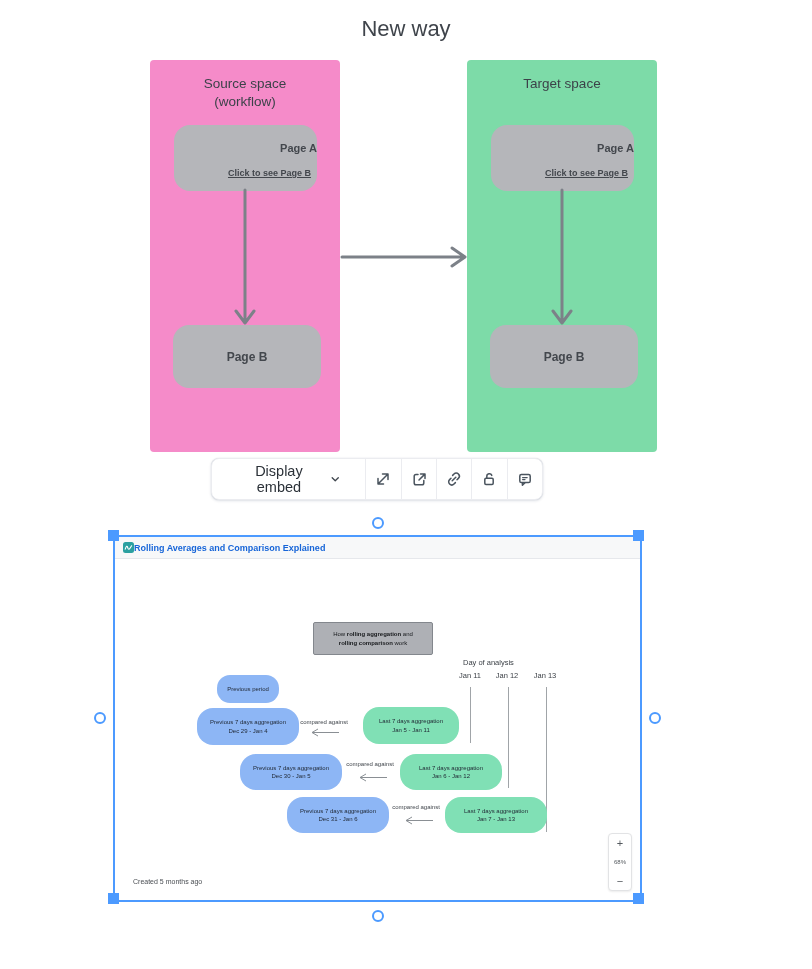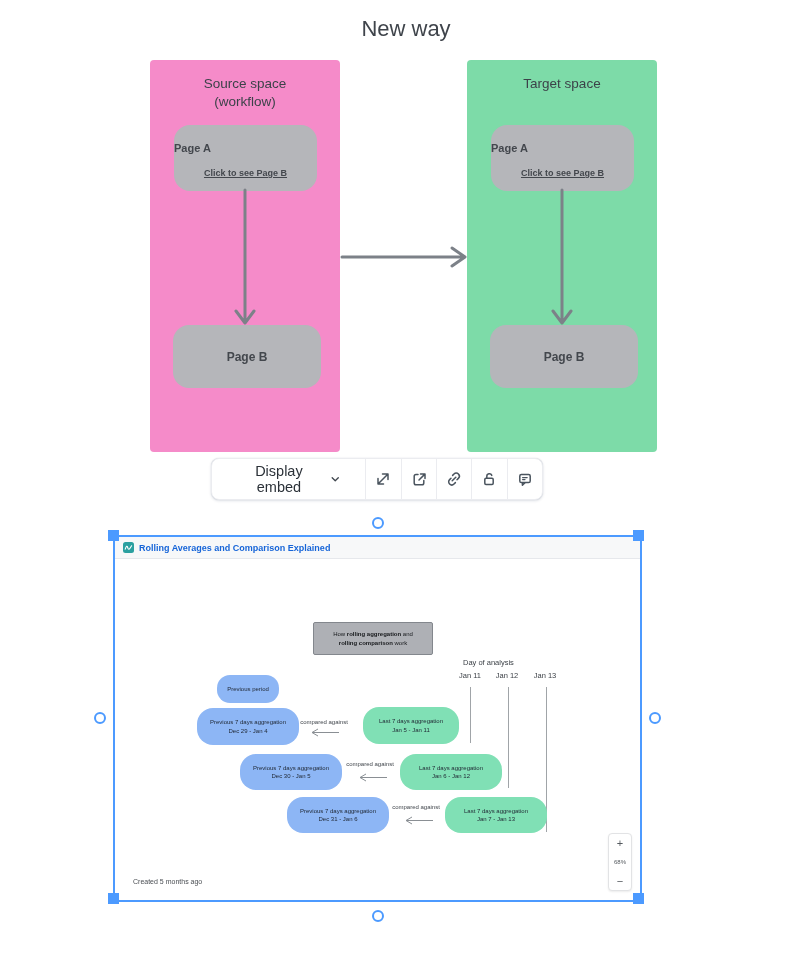--- a/index.html
+++ b/index.html
@@ -10,23 +10,23 @@
   .page-title{position:absolute;left:0;top:16px;width:812px;text-align:center;
     font-size:22px;font-weight:500;color:#3f444b;}
   .panel{position:absolute;top:60px;width:190px;height:392px;border-radius:4px;}
   .panel.source{left:150px;background:#f58bc9;}
   .panel.target{left:467px;background:#7ddba8;}
   .panel-title{position:absolute;top:15px;left:0;width:100%;text-align:center;
     font-size:13.5px;line-height:18px;color:#3c4249;}
   .node{position:absolute;background:#b5b6ba;border-radius:16px;color:#43474d;}
   .node-a{left:24px;top:65px;width:143px;height:66px;}
   .node-b{left:23px;top:265px;width:148px;height:63px;display:flex;align-items:center;justify-content:center;}
-  .node-a .nlabel{position:absolute;top:17px;width:100%;text-align:left;font-size:11px;font-weight:bold;}
+  .node-a .nlabel{position:absolute;top:17px;width:100%;text-align:right;font-size:11px;font-weight:bold;}
   .node-a .nlink{position:absolute;top:43px;width:100%;text-align:center;font-size:9px;font-weight:bold;
-    text-decoration:underline;cursor:pointer;}
+    text-decoration:underline;cursor:pointer;padding-left:24px;}
   .node-b .nlabel{font-size:12px;font-weight:bold;}
   .varrow{position:absolute;left:84px;top:128px;}
   .harrow{position:absolute;left:340px;top:246px;}
 
   
   .toolbar{position:absolute;left:211px;top:458px;width:332px;height:42px;background:#fff;
     border:1px solid #ebecf0;border-radius:8px;box-shadow:0 1px 3px rgba(9,30,66,.13),0 0 1px rgba(9,30,66,.16);
     display:flex;align-items:stretch;box-sizing:border-box;}
   .tb-main{display:flex;align-items:center;gap:9px;padding:0 25px;font-size:14.5px;color:#2b3138;
     cursor:pointer;background:none;border:none;font-family:inherit;}
@@ -37,21 +37,21 @@
 
   
   .h-circle{position:absolute;width:12px;height:12px;border:2px solid #4c9aff;border-radius:50%;
     background:#fff;box-sizing:border-box;}
   .h-square{position:absolute;width:11px;height:11px;background:#4c9aff;}
 
   
   .embed{position:absolute;left:113px;top:535px;width:525px;height:363px;background:#fff;
     border:2px solid #4c9aff;box-sizing:content-box;}
   .embed-header{height:21px;background:#f7f8f9;border-bottom:1px solid #e6e8ec;display:flex;
-    align-items:center;gap:5px;padding-left:8px;}
+    align-items:center;padding-left:8px;}
   .wb-icon{width:11px;height:11px;border-radius:2.5px;background:#2ba0a0;display:flex;
     align-items:center;justify-content:center;flex:none;}
   .embed-title{font-size:9px;font-weight:bold;color:#1765d8;cursor:pointer;}
   .embed-body{position:relative;width:100%;height:338px;background:#fff;overflow:hidden;}
 
   
   .head-box{position:absolute;left:198px;top:63px;width:120px;height:33px;background:#aeb0b5;
     border:1px solid #83878d;border-radius:2px;box-sizing:border-box;color:#17191c;
     font-size:6px;line-height:9px;text-align:center;padding-top:7px;}
   .axis-label{position:absolute;left:348px;top:99px;width:120px;text-align:left;font-size:7.5px;color:#3a3f45;}

